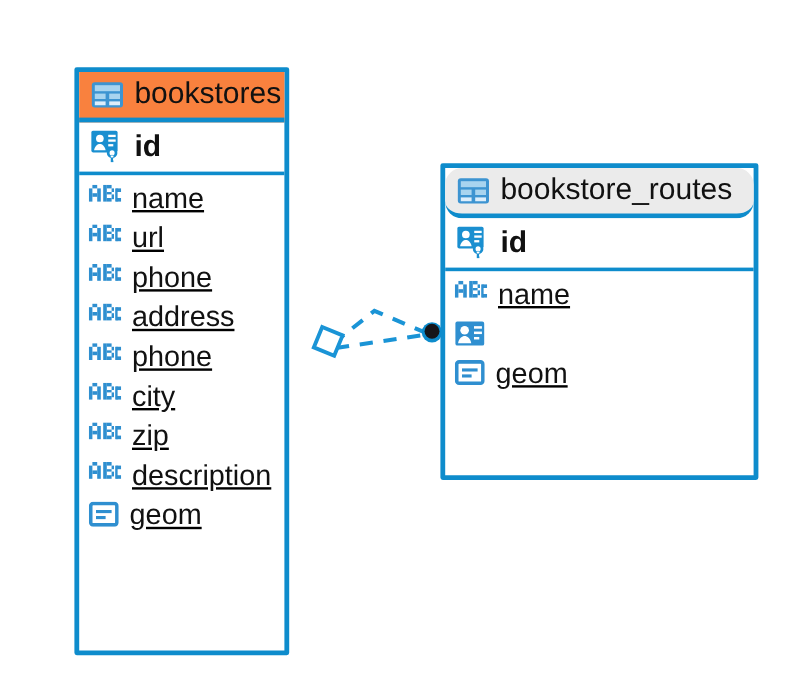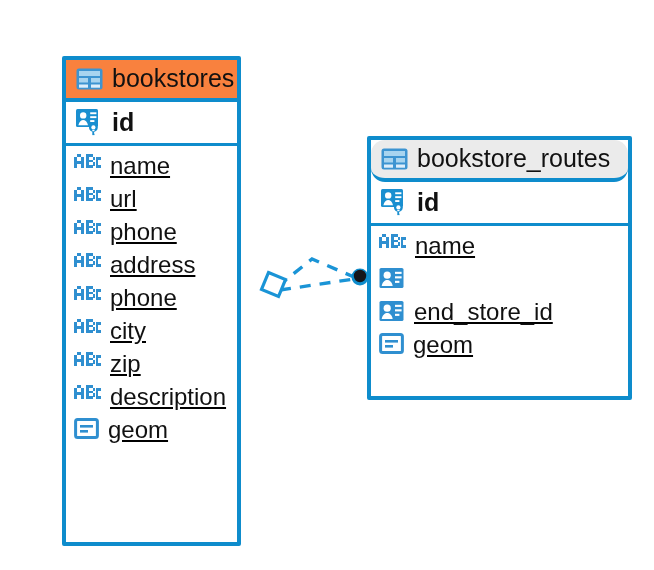--- a/index.html
+++ b/index.html
@@ -400,31 +400,20 @@
         <svg class="icon icon-fk" viewBox="0 0 26 22">
           <rect x="0.5" y="1" width="24" height="20" rx="1.6" fill="#2f8fd0"></rect>
           <circle cx="8.2" cy="8.2" r="3.6" fill="#ffffff"></circle>
           <path d="M 2.7 19 c 0.7 -4.2 3.4 -6.0 5.5 -6.0 s 4.8 1.8 5.5 6.0 z" fill="#ffffff"></path>
           <rect x="16" y="4.8" width="6.6" height="2.1" fill="#ffffff"></rect>
           <rect x="16" y="9.3" width="6.6" height="2.1" fill="#ffffff"></rect>
           <rect x="16" y="13.8" width="4.4" height="2.1" fill="#ffffff"></rect>
         </svg>
       </div>
 
-      <div class="field-row">
-        <svg class="icon icon-fk" viewBox="0 0 26 22">
-          <rect x="0.5" y="1" width="24" height="20" rx="1.6" fill="#2f8fd0"></rect>
-          <circle cx="8.2" cy="8.2" r="3.6" fill="#ffffff"></circle>
-          <path d="M 2.7 19 c 0.7 -4.2 3.4 -6.0 5.5 -6.0 s 4.8 1.8 5.5 6.0 z" fill="#ffffff"></path>
-          <rect x="16" y="4.8" width="6.6" height="2.1" fill="#ffffff"></rect>
-          <rect x="16" y="9.3" width="6.6" height="2.1" fill="#ffffff"></rect>
-          <rect x="16" y="13.8" width="4.4" height="2.1" fill="#ffffff"></rect>
-        </svg>
-        <span class="field-label">end_store_id</span>
-      </div>
 
       <div class="field-row">
         <svg class="icon icon-geom" viewBox="0 0 25 21">
           <rect x="1.6" y="1.6" width="21.8" height="17.8" rx="2" fill="#ffffff" stroke="#2f8fd0" stroke-width="3"></rect>
           <rect x="6" y="7" width="13" height="2.6" fill="#2f8fd0"></rect>
           <rect x="6" y="12" width="8" height="2.6" fill="#2f8fd0"></rect>
         </svg>
         <span class="field-label">geom</span>
       </div>
 

